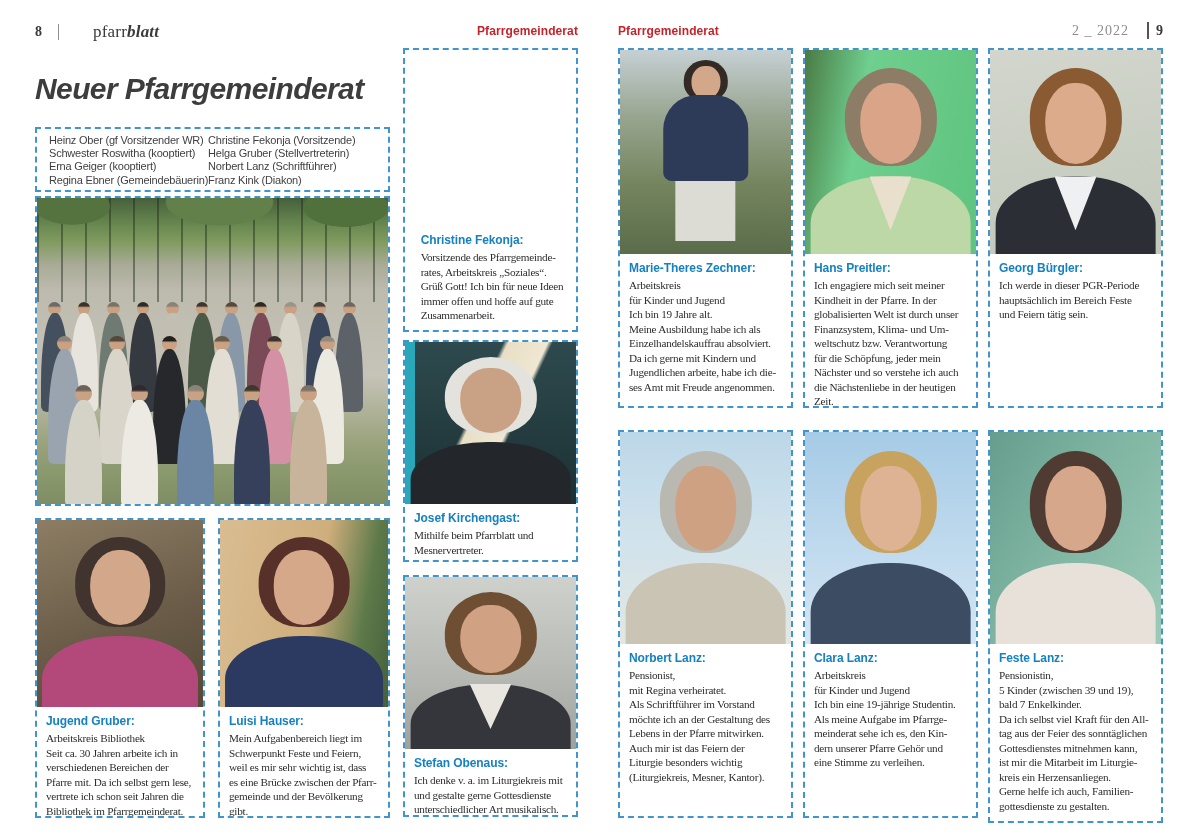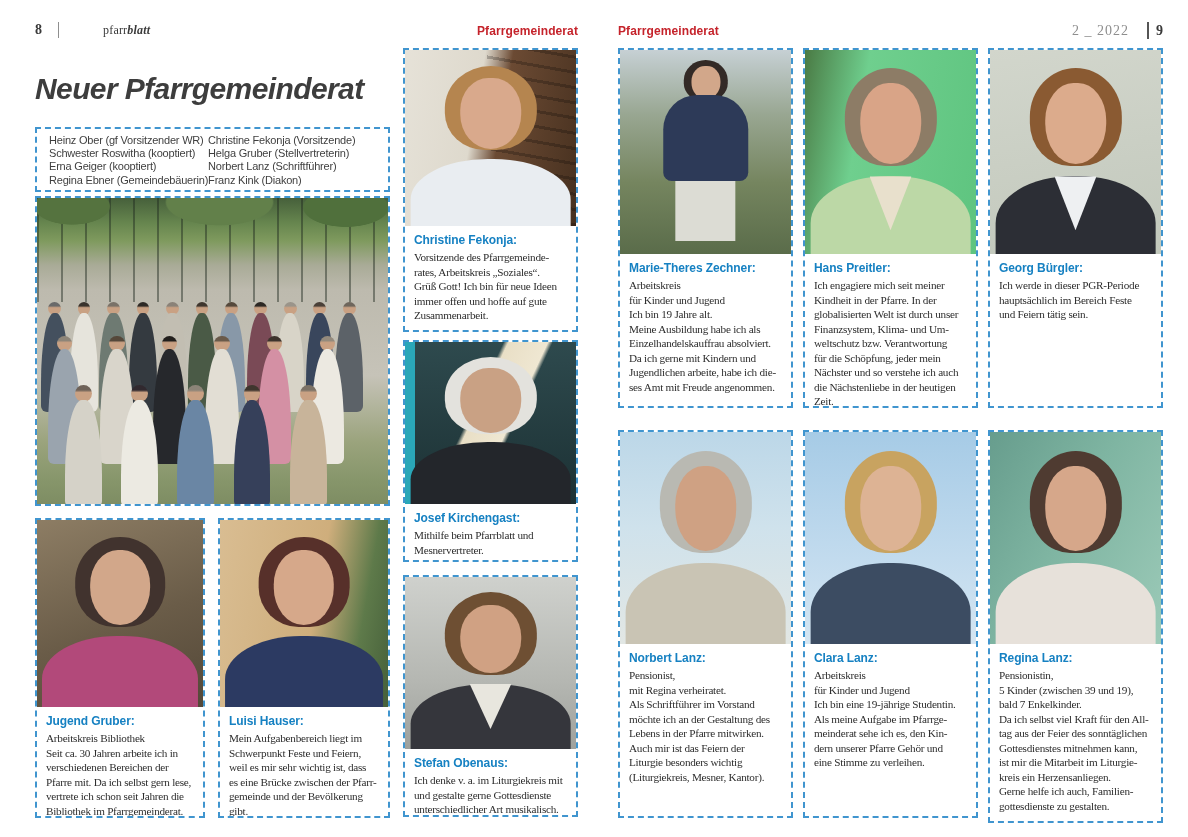--- a/index.html
+++ b/index.html
@@ -4,21 +4,21 @@
 <style>
   html,body{margin:0;padding:0;}
   body{
     width:1188px;height:837px;position:relative;background:#ffffff;
     font-family:"Liberation Sans",sans-serif;overflow:hidden;
   }
   
   .runhead{position:absolute;top:22px;display:flex;align-items:center;}
   .pageno{font-family:"Liberation Serif",serif;font-weight:bold;font-size:14px;color:#3a3a3a;}
   .head-bar{display:inline-block;width:1px;height:16px;background:#8f8f8f;margin:0 0 0 16px;}
-  .brand{font-family:"Liberation Serif",serif;font-size:12px;color:#3a3a3a;margin-left:44px;letter-spacing:.2px;}
+  .brand{font-family:"Liberation Serif",serif;font-size:17px;color:#3a3a3a;margin-left:34px;letter-spacing:.2px;}
   .brand em{font-style:italic;font-weight:bold;}
   .sect-head{position:absolute;top:24px;font-size:12px;font-weight:bold;color:#c5232b;letter-spacing:.1px;}
   #sect-left{right:610px;}
   #sect-right{left:618px;}
   .issue-block{position:absolute;top:22px;right:25px;display:flex;align-items:center;font-family:"Liberation Serif",serif;}
   .issue{font-size:14px;color:#8e8e8e;letter-spacing:1px;}
   .issue-bar{display:inline-block;width:2px;height:17px;background:#555;margin:0 7px 0 18px;}
 
   
   .main-title{position:absolute;left:35px;top:72px;font-size:30px;font-weight:bold;
@@ -71,21 +71,21 @@
   .figure-small .p-hair{width:26%;height:20%;top:5%;}
   .figure-small .p-head{width:17%;height:16%;top:8%;}
   .figure-small .p-torso{width:50%;top:22%;height:42%;border-radius:40% 40% 10% 10%;}
 
   .caption{padding:7px 6px 0 9px;}
   .pname{font-size:12px;font-weight:bold;color:#1681c2;margin:0 0 3px;letter-spacing:-.1px;}
   .ptext{font-family:"Liberation Serif",serif;font-size:11.2px;line-height:14.5px;
     color:#2d2d2d;white-space:pre-line;letter-spacing:-.25px;}
 
   
-  #cell-christine{left:403px;top:48px;width:175px;height:284px;}
+  #cell-christine{left:403px;top:48px;width:175px;height:284px;align-items:center;}
   #cell-christine .photo{height:176px;}
   #cell-josef{left:403px;top:340px;width:175px;height:222px;}
   #cell-josef .photo{height:162px;}
   #cell-stefan{left:403px;top:575px;width:175px;height:242px;}
   #cell-stefan .photo{height:172px;}
   #cell-helga{left:35px;top:518px;width:170px;height:300px;}
   #cell-helga .photo{height:187px;}
   #cell-luisi{left:218px;top:518px;width:172px;height:300px;}
   #cell-luisi .photo{height:187px;}
   #cell-marie{left:618px;top:48px;width:175px;height:360px;}
@@ -408,21 +408,21 @@
   </div>
 </div>
 
 <div class="cell" id="cell-regina">
   <div class="photo" title="Regina Lanz Porträt" style="--hair: #4f3b31; --skin: #d6a78a; --shirt: #e7e1da;">
       <i class="p-hair"></i>
       <i class="p-head"></i>
       <i class="p-torso"></i>
     </div>
   <div class="caption">
-    <div class="pname">Regina Lanz:</div>
+    <div class="pname">Feste Lanz:</div>
     <div class="ptext">Pensionistin,
 5 Kinder (zwischen 39 und 19),
 bald 7 Enkelkinder.
 Da ich selbst viel Kraft für den All-
 tag aus der Feier des sonntäglichen
 Gottesdienstes mitnehmen kann,
 ist mir die Mitarbeit im Liturgie-
 kreis ein Herzensanliegen.
 Gerne helfe ich auch, Familien-
 gottesdienste zu gestalten.</div>

